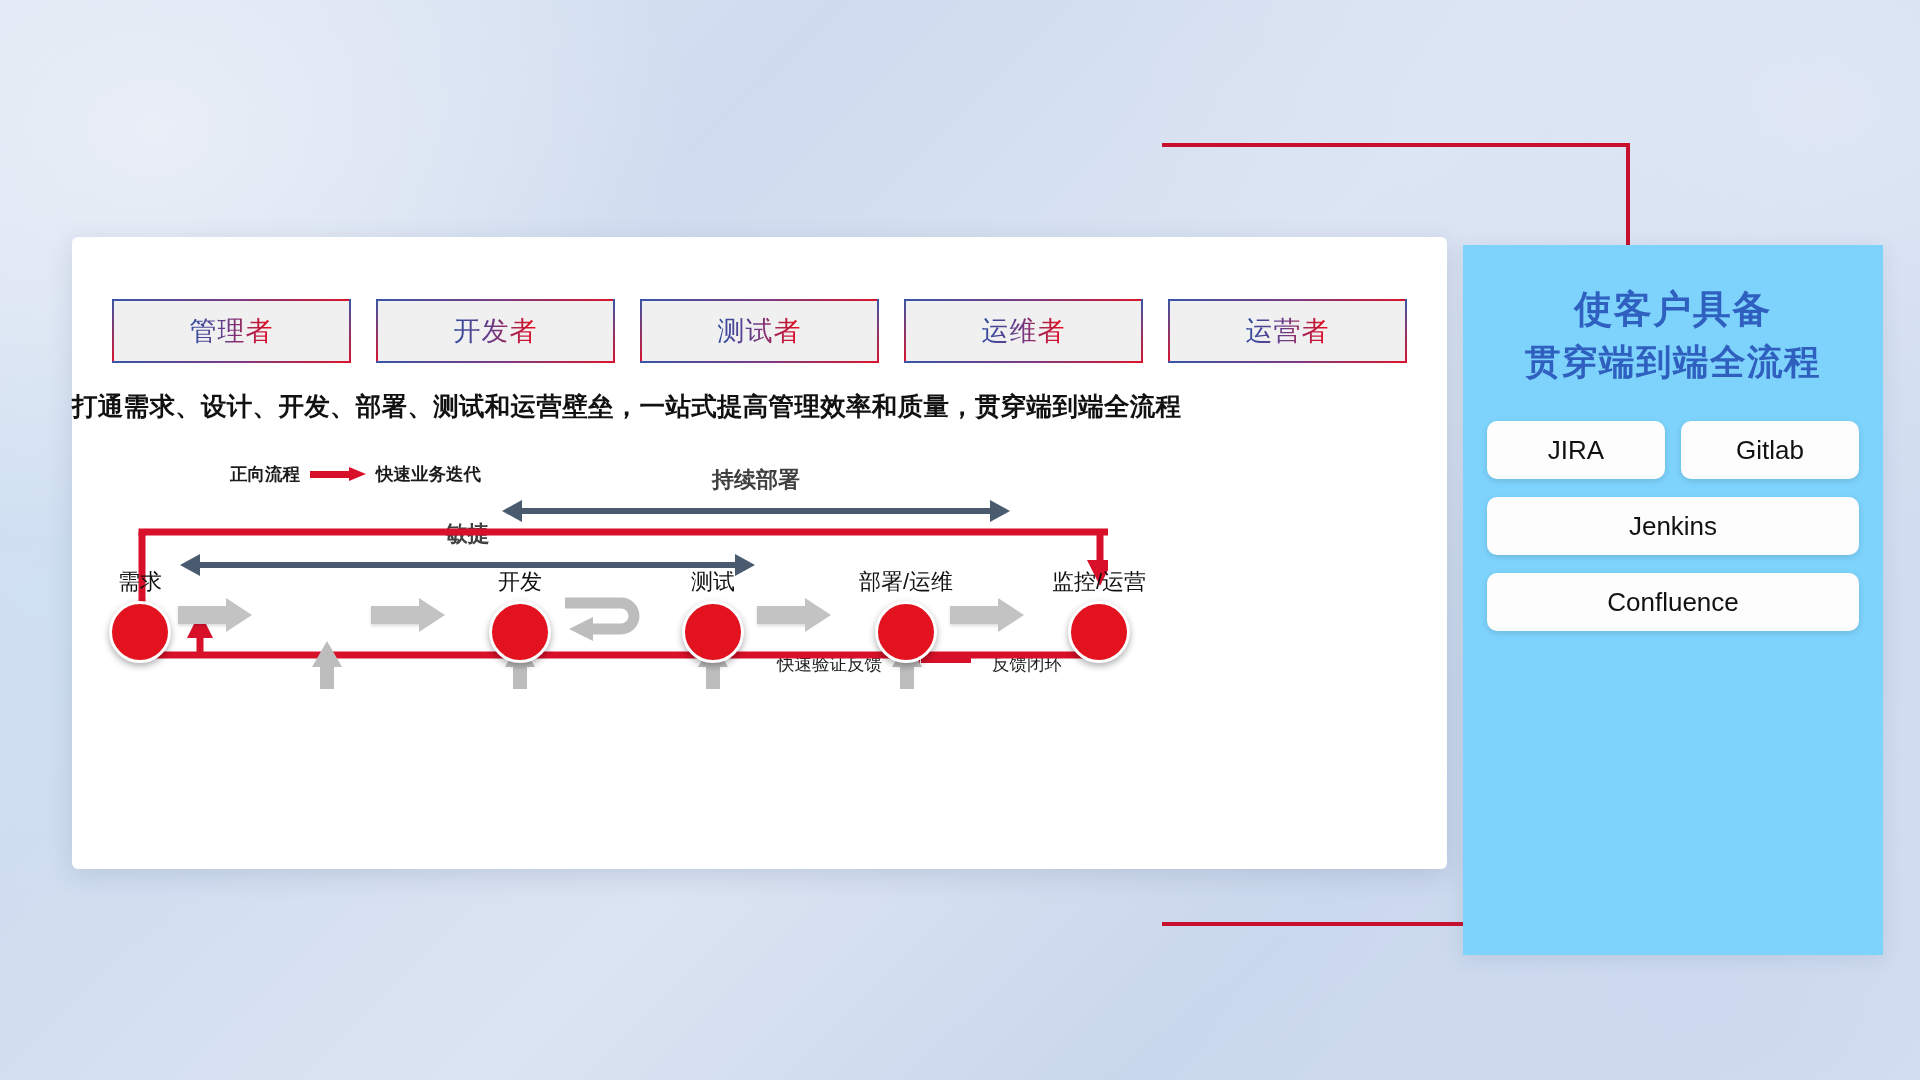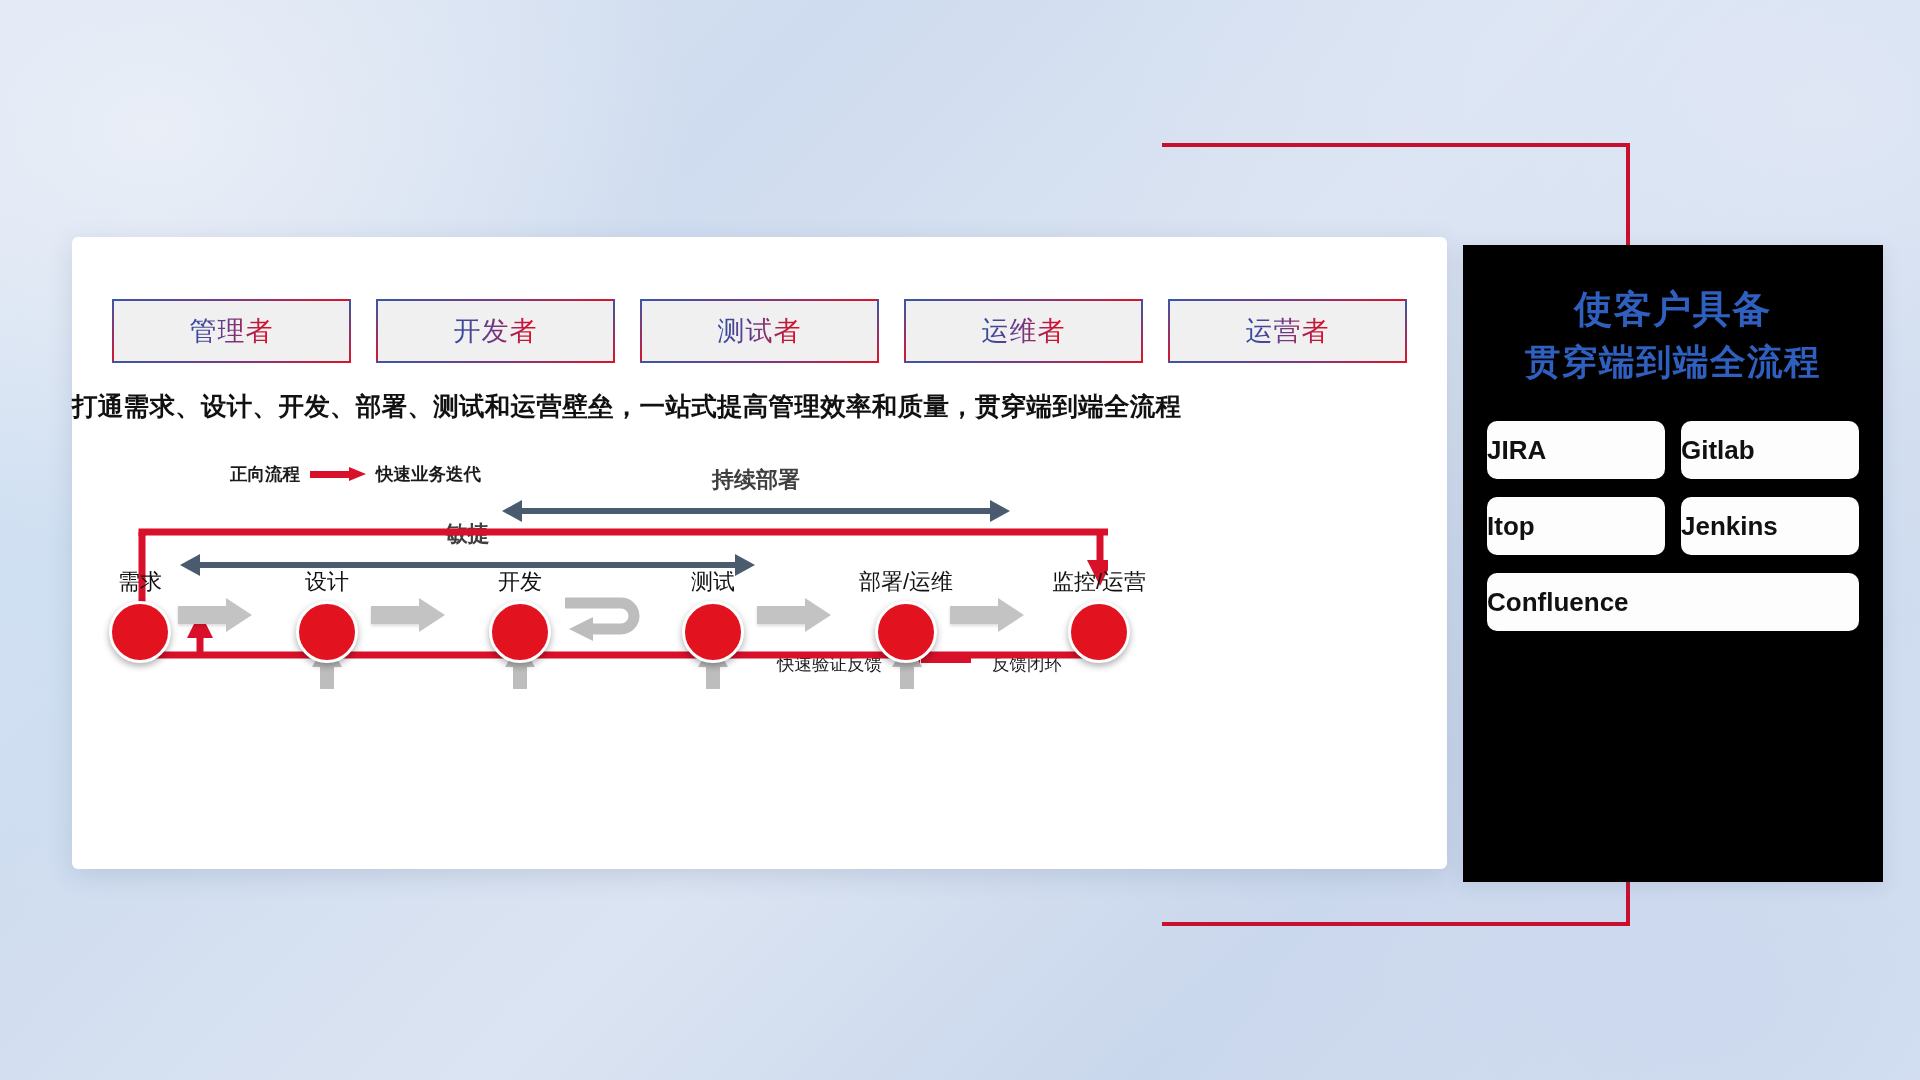--- a/index.html
+++ b/index.html
@@ -205,22 +205,22 @@
     width: 0; height: 0;
     border-top: 17px solid transparent;
     border-bottom: 17px solid transparent;
     border-left: 26px solid #c3c3c3;
   }
 
   
   .tool-panel {
     position: absolute;
     left: 1463px; top: 245px;
-    width: 420px; height: 637px;
-    background: #000000;
+    width: 420px; height: 710px;
+    background: #7dd3fc;
     z-index: 4;
     box-shadow: 0 4px 18px rgba(60,80,120,0.12);
   }
   .tp-title {
     text-align: center;
     color: #2f5fbf;
     font-size: 38px;
     font-weight: bold;
     letter-spacing: 1.5px;
     line-height: 1.42;
@@ -231,22 +231,22 @@
     display: flex; flex-wrap: wrap;
     gap: 18px 16px;
     padding: 34px 24px 0 24px;
   }
   .tool-chip {
     flex: 1 1 calc(50% - 8px);
     min-width: calc(50% - 8px);
     height: 58px;
     background: #fdfdfd;
     border-radius: 10px;
-    display: flex; align-items: center; 
-    font-size: 26px; font-weight: bold; color: #111;
+    display: flex; align-items: center; justify-content: center;
+    font-size: 26px; font-weight: normal; color: #111;
     box-shadow: 0 2px 6px rgba(0,0,0,0.13);
   }
   .tool-chip.wide { flex: 1 1 100%; min-width: 100%; }
 </style>
 </head>
 <body>
 
 <div class="stage">
 
   <div class="red-frame"></div>
@@ -329,24 +329,20 @@
           <polygon points="641,74 626,100 656,100"></polygon>
           <rect x="828" y="90" width="14" height="32"></rect>
           <polygon points="835,74 820,100 850,100"></polygon>
         </g>
       </svg>
 
       <div class="stage-node" style="left:-7px;">
         <div class="stage-name">需求</div>
         <div class="stage-dot"></div>
       </div>
-      <div class="stage-node" style="left:180px;">
-        <div class="stage-name">设计</div>
-        <div class="stage-dot"></div>
-      </div>
       <div class="stage-node" style="left:373px;">
         <div class="stage-name">开发</div>
         <div class="stage-dot"></div>
       </div>
       <div class="stage-node" style="left:566px;">
         <div class="stage-name">测试</div>
         <div class="stage-dot"></div>
       </div>
       <div class="stage-node" style="left:759px;">
         <div class="stage-name">部署/运维</div>
@@ -399,23 +395,20 @@
       <span class="l2">贯穿端到端全流程</span>
     </div>
     <div class="tool-grid">
       <div class="tool-chip">
         <span>JIRA</span>
       </div>
       <div class="tool-chip">
         <span>Gitlab</span>
       </div>
       <div class="tool-chip">
-        <span>Itop</span>
-      </div>
-      <div class="tool-chip">
         <span>Jenkins</span>
       </div>
       <div class="tool-chip wide">
         <span>Confluence</span>
       </div>
     </div>
   </div>
 
 </div>
 

